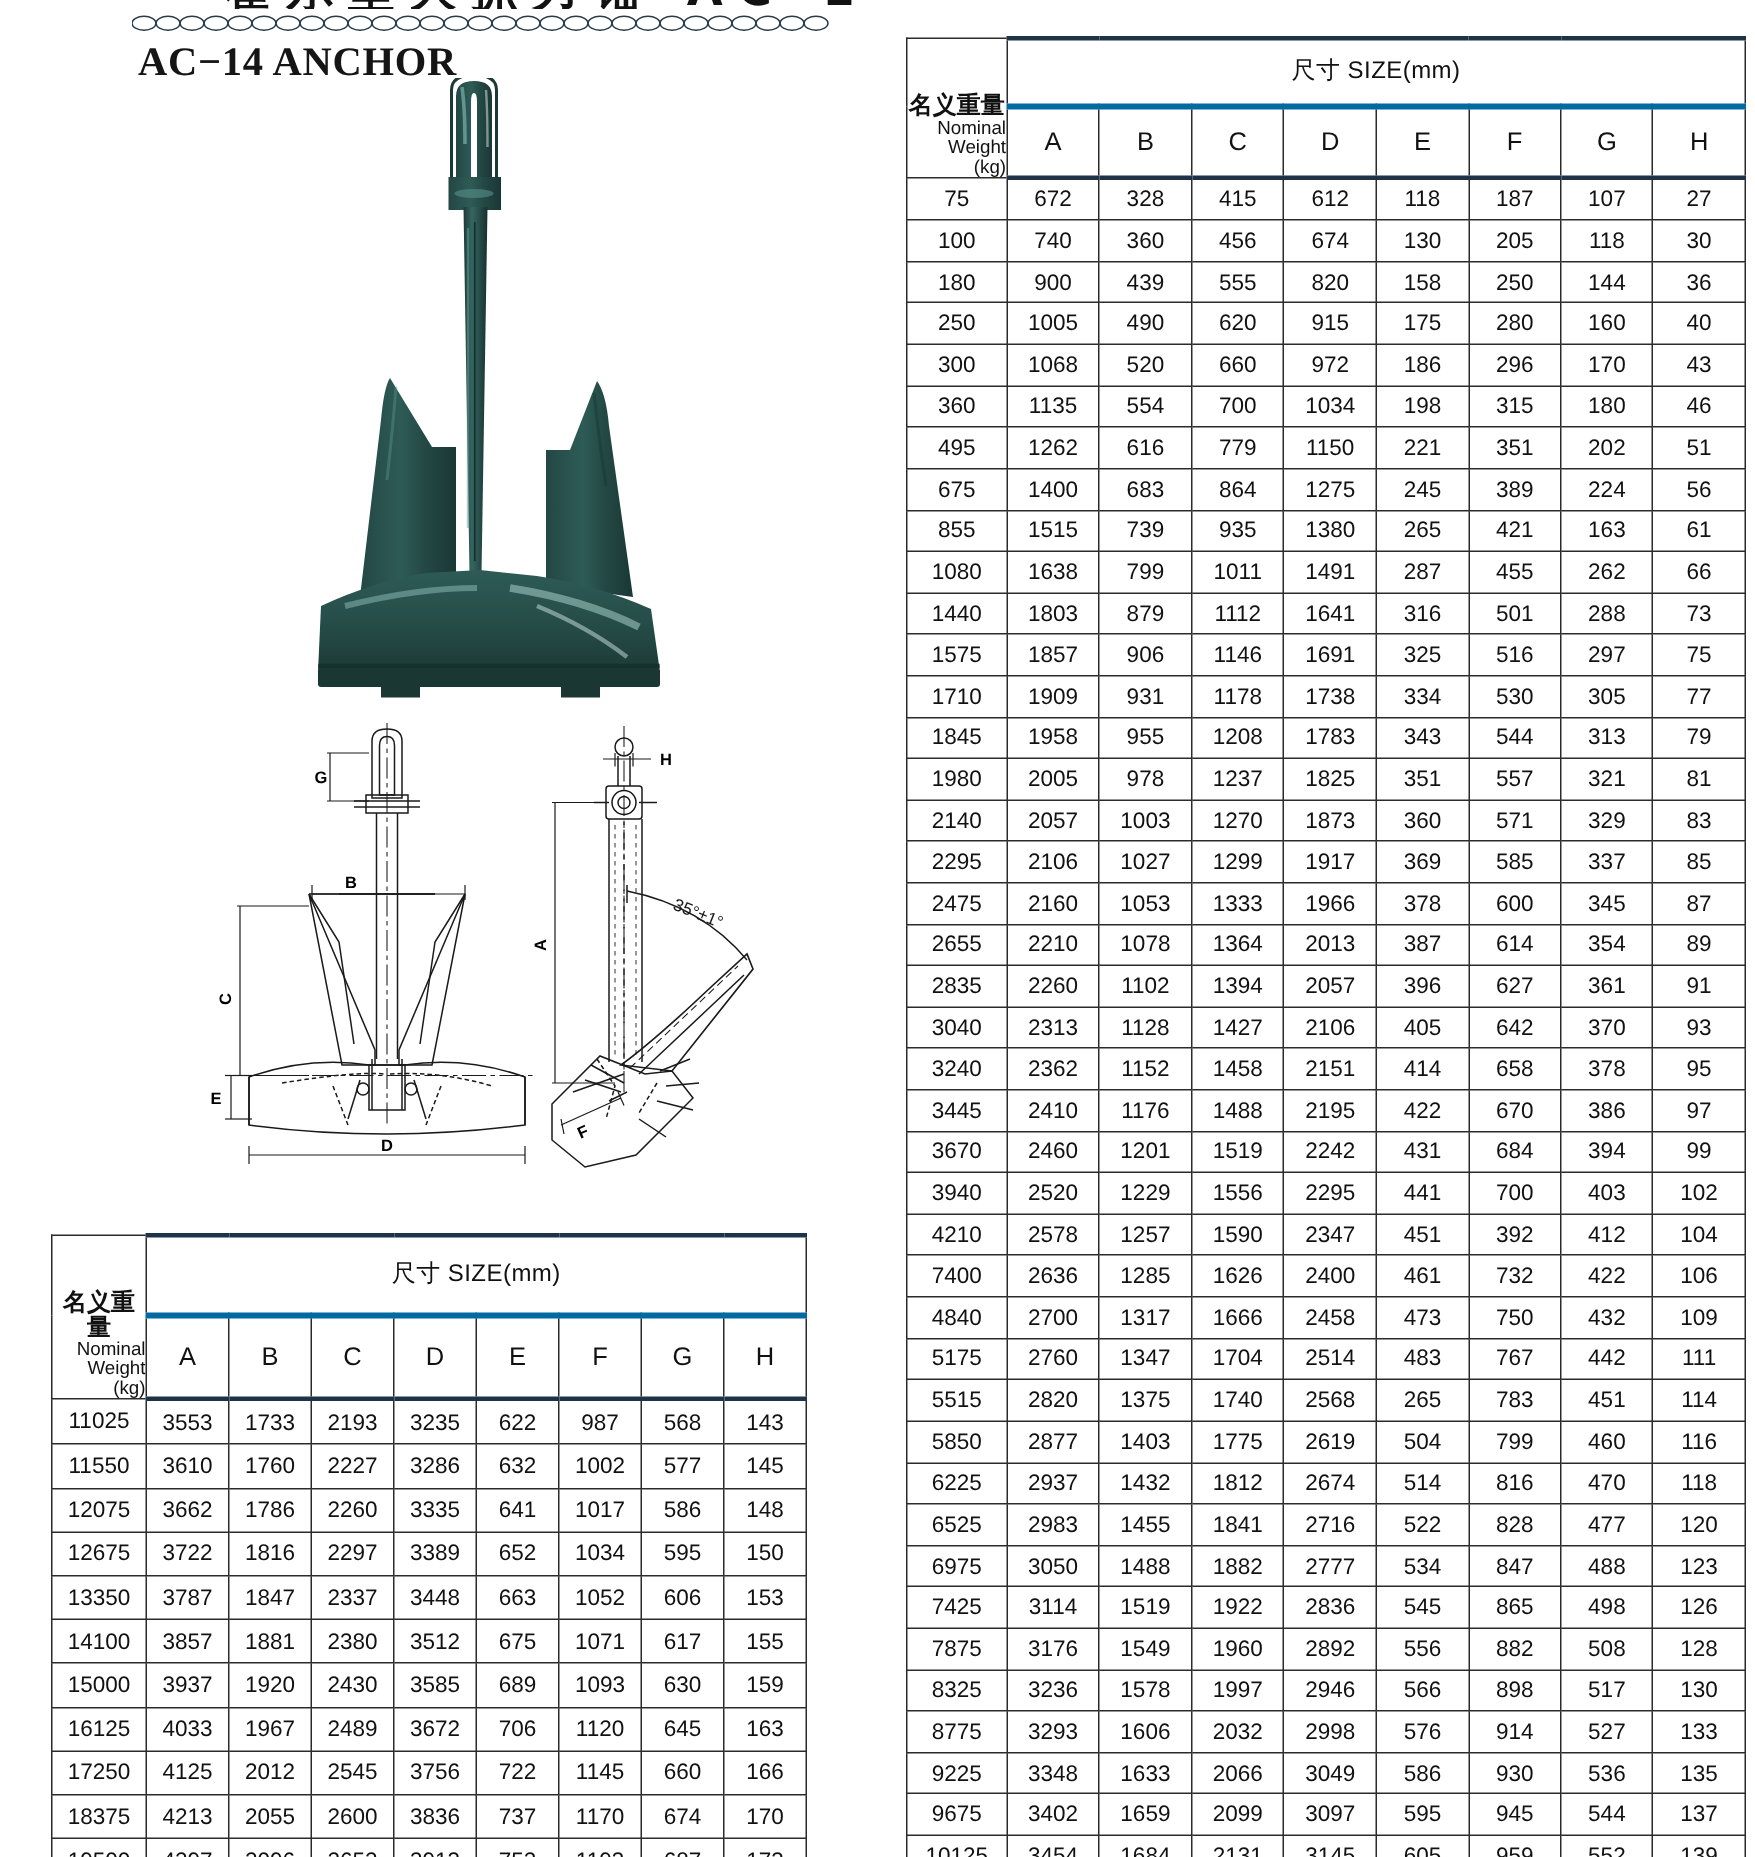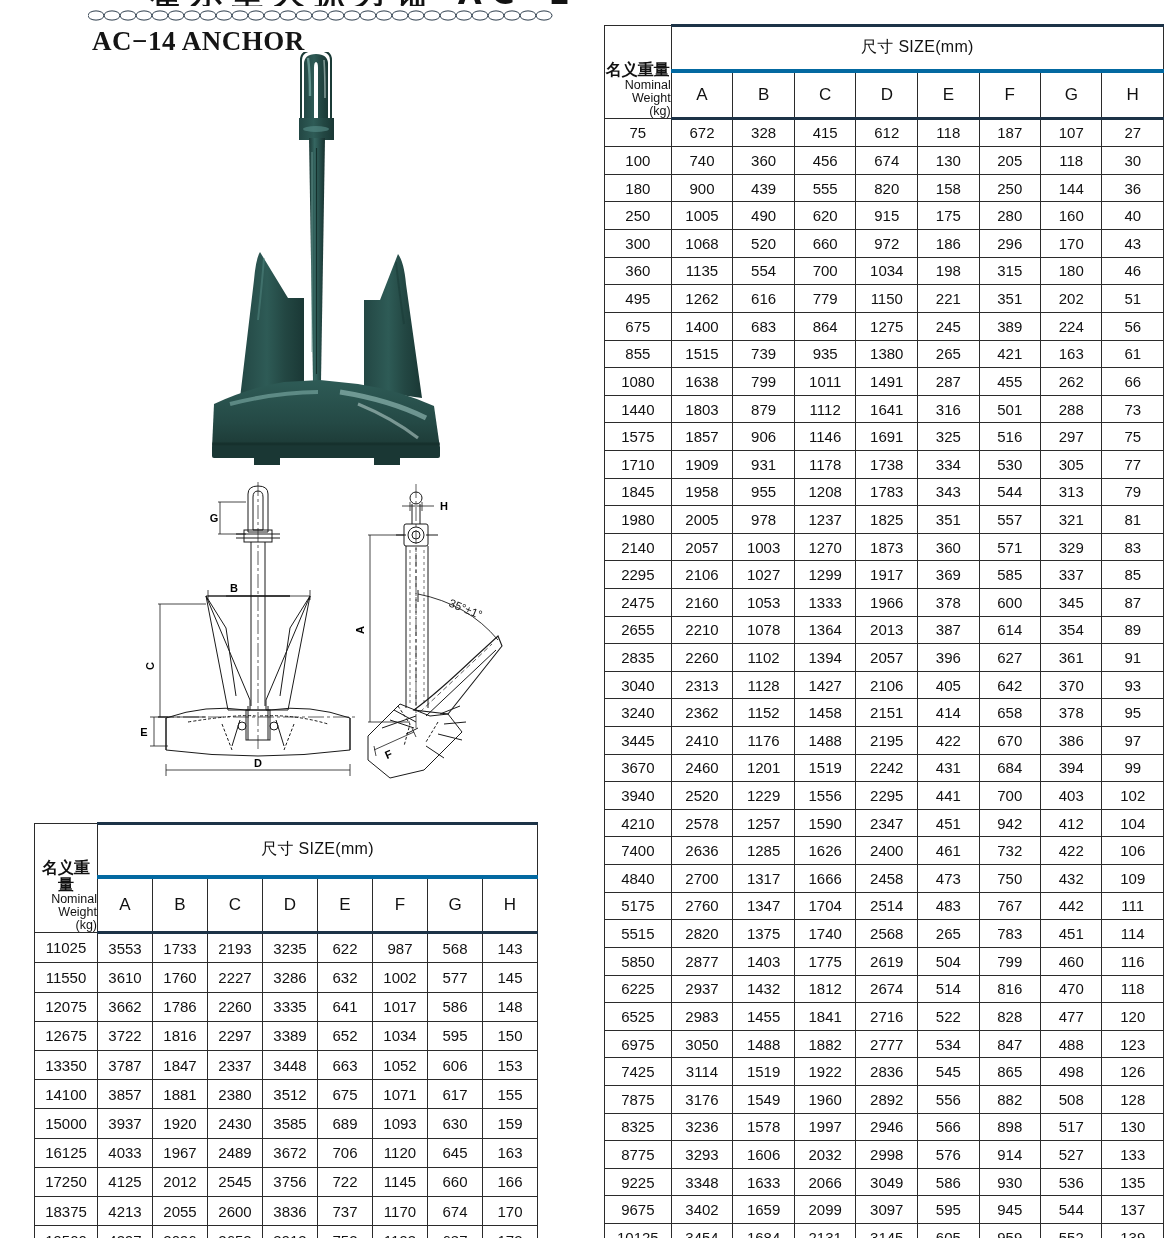--- a/index.html
+++ b/index.html
@@ -793,21 +793,21 @@
           <td class="dcol">403</td>
           <td class="dcol">102</td>
         </tr>
         <tr>
           <td class="wcol">4210</td>
           <td class="dcol">2578</td>
           <td class="dcol">1257</td>
           <td class="dcol">1590</td>
           <td class="dcol">2347</td>
           <td class="dcol">451</td>
-          <td class="dcol">942</td>
+          <td class="dcol">392</td>
           <td class="dcol">412</td>
           <td class="dcol">104</td>
         </tr>
         <tr>
           <td class="wcol">7400</td>
           <td class="dcol">2636</td>
           <td class="dcol">1285</td>
           <td class="dcol">1626</td>
           <td class="dcol">2400</td>
           <td class="dcol">461</td>

